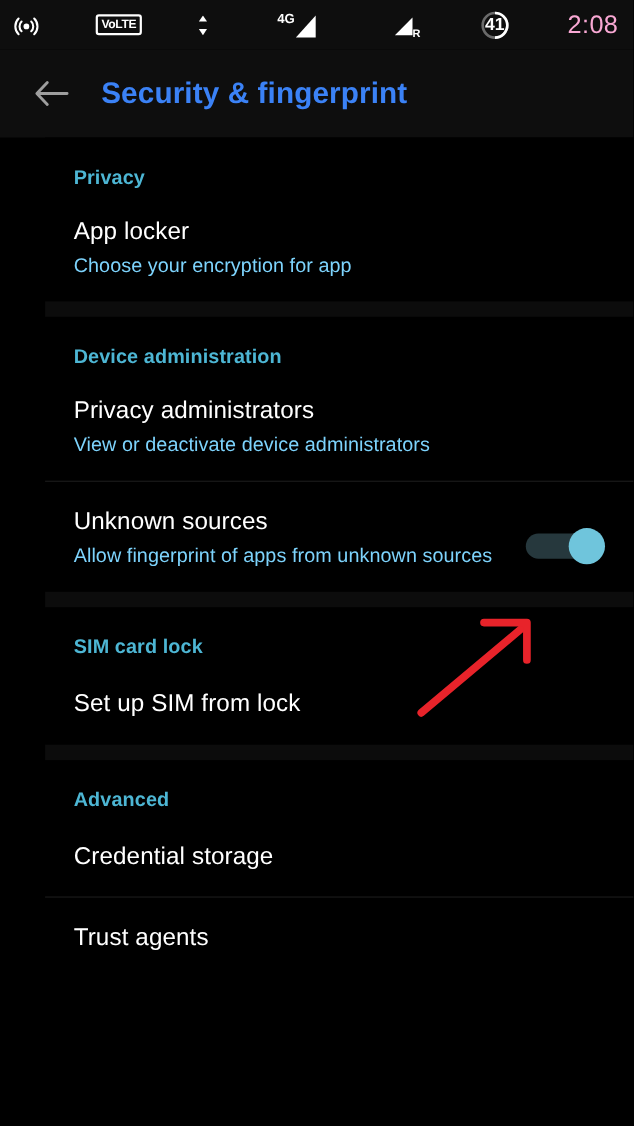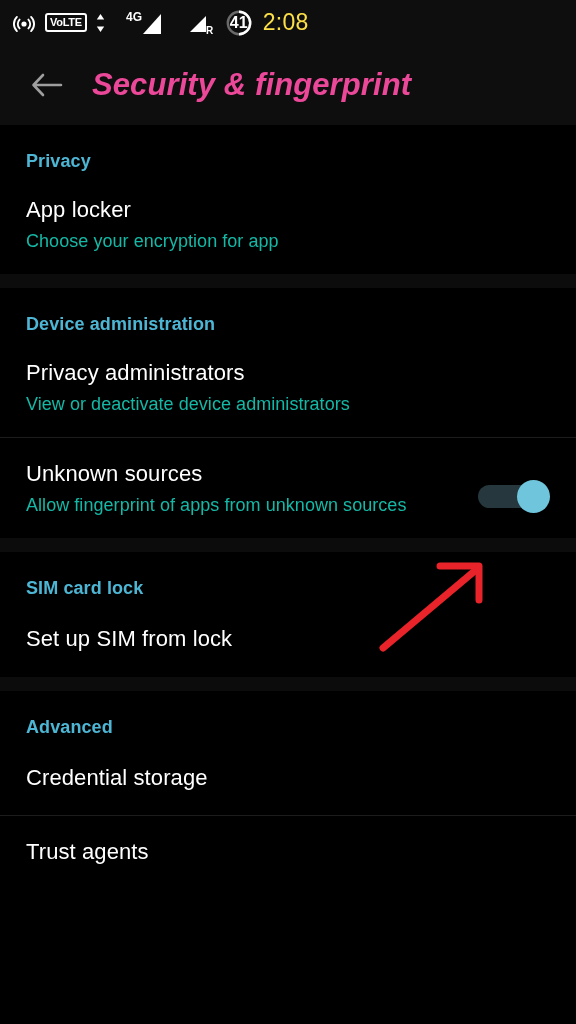--- a/index.html
+++ b/index.html
@@ -7,64 +7,64 @@
     width:576px; height:1024px;
     background:#000;
     font-family:"Liberation Sans", sans-serif;
     overflow:hidden;
   }
   .screen { position:relative; width:576px; height:1024px; background:#000; }
 
   
   .statusbar {
     height:45px; background:#0e0e0e;
-    display:flex; align-items:center; justify-content:flex-start;
-    padding-right:2px; gap:9px;
+    display:flex; align-items:center; justify-content:space-between;
+    padding-right:14px; gap:9px;
   }
   .sb-icon { display:flex; align-items:center; justify-content:center;margin-left:12px; }
   .volte-badge {
     border:2px solid #fff; border-radius:3px;
     color:#fff; font-size:11px; font-weight:bold;
     letter-spacing:-0.3px; padding:0 3px; line-height:15px;
     height:19px; display:flex; align-items:center;
   }
   .updown { display:flex; flex-direction:column; gap:2px; align-items:center; }
-  .sb-time { color:#fde047; font-size:23px; font-weight:400; letter-spacing:0.3px; margin-left:2px; }
+  .sb-time { color:#f9a8d4; font-size:23px; font-weight:400; letter-spacing:0.3px; margin-left:2px; }
   .batt-wrap { position:relative; width:26px; height:26px; }
   .batt-num {
     position:absolute; inset:0; display:flex; align-items:center; justify-content:center;
     color:#fff; font-size:16px; font-weight:bold;
   }
 
   
   .appbar {
     height:80px; background:#0e0e0e;
     display:flex; align-items:center; padding-left:30px; gap:28px;
   }
   .back-btn { width:34px; height:34px; display:flex; align-items:center; justify-content:center; cursor:pointer; }
-  .appbar-title { color:#ec4899; font-size:31px; font-weight:bold; letter-spacing:0.1px;font-style:italic; }
-
-  
-  .list { background:#000; }
+  .appbar-title { color:#3b82f6; font-size:27px; font-weight:bold; letter-spacing:0.1px; }
+
+  
+  .list { background:#000;margin-left:41px; }
   .section-band { height:14px; background:#0c0c0c; }
   .divider { height:1px; background:#1c1c1c; margin:0; }
 
   .section-header {
     color:#4db6d4; font-size:18px; font-weight:bold;
     padding:26px 26px 2px 26px; letter-spacing:0.1px;
   }
   .row {
     padding:22px 26px 20px 26px;
     display:flex; align-items:center; justify-content:space-between;
     cursor:pointer; gap:14px;
   }
   .row-text { flex:1; min-width:0; }
   .row-title { color:#fff; font-size:22px; font-weight:400; line-height:1.25; letter-spacing:0.1px; }
   .row-sub {
-    color:#14b8a6; font-size:18px; font-weight:400;
+    color:#7dd3fc; font-size:18px; font-weight:400;
     line-height:1.42; margin-top:5px; letter-spacing:0.05px;
     max-width:385px;
   }
   .row.compact { padding-top:24px; padding-bottom:24px; }
 
   
   .toggle { position:relative; width:72px; height:32px; flex:0 0 auto; margin-top:14px; cursor:pointer; }
   .toggle .track {
     position:absolute; left:0; top:5px; width:56px; height:23px;
     border-radius:12px; background:#26383d;

